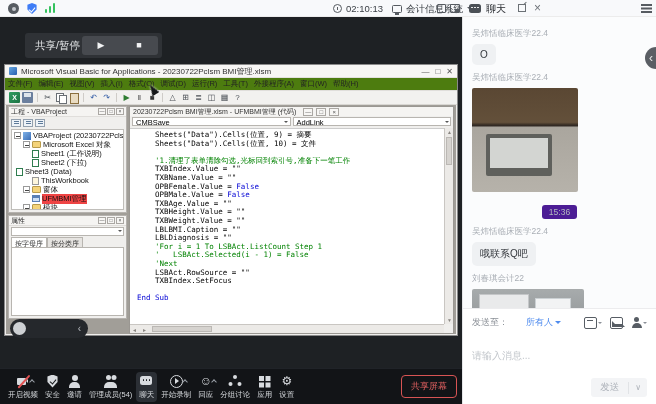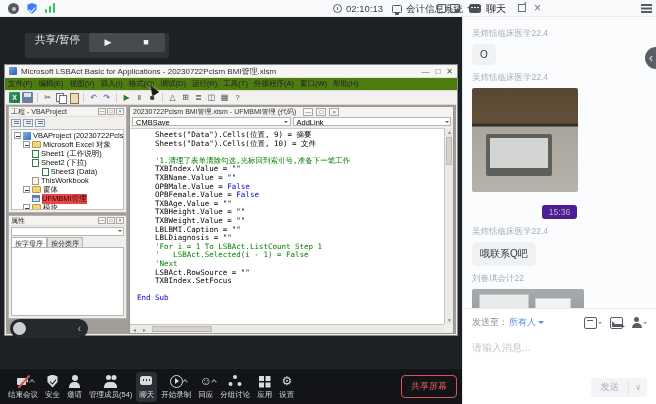--- a/index.html
+++ b/index.html
@@ -27,21 +27,21 @@
   .ico-layout::after{content:"";position:absolute;right:0.5px;bottom:0.5px;width:4px;height:3px;background:#565b61}
   .ico-chat-dark{width:12px;height:9px;background:#4b5056;border-radius:2.5px;position:relative}
   .ico-chat-dark::before{content:"";position:absolute;left:2px;bottom:-2.5px;border:2.5px solid transparent;border-top-color:#4b5056}
   .ico-chat-dark::after{content:"";position:absolute;left:2.2px;top:3.4px;width:1.6px;height:1.6px;border-radius:50%;background:#fff;box-shadow:3px 0 0 #fff,6px 0 0 #fff}
   .ico-popout{width:8px;height:8px;border:1.2px solid #6b7075;position:relative}
   .ico-popout::after{content:"";position:absolute;right:-2px;top:-2px;width:4px;height:1.2px;background:#6b7075;transform:rotate(-45deg)}
   .txt-close{font-size:12px;color:#6f747a;line-height:17px}
   .ico-menu{width:11px;height:2px;background:#565b61;box-shadow:0 3.5px 0 #565b61,0 7px 0 #565b61;margin-top:3px}
 
   
-  .overlay-pill{position:absolute;left:25px;top:33px;height:25px;background:#2f3236;border-radius:3px;display:flex;align-items:flex-start;padding:0 4px 0 10px;gap:9px;z-index:40}
+  .overlay-pill{position:absolute;left:25px;top:33px;height:25px;background:#2f3236;border-radius:3px;display:flex;align-items:center;padding:0 4px 0 10px;gap:2px;z-index:40}
   .overlay-label{color:#e6e8ea;font-size:10.5px;white-space:nowrap}
   .overlay-buttons{background:#474a4f;border-radius:3px;display:flex;height:19px}
   .overlay-btn{width:38px;color:#f2f3f4;font-size:9px;text-align:center;line-height:19px}
 
   
   .vba{position:absolute;left:4px;top:64px;width:454px;height:272px;background:#f0efed;border:1px solid #8a8a8a;z-index:10;font-family:"Liberation Sans",sans-serif}
   .vba-titlebar{height:13px;background:#f7f6f4;display:flex;align-items:center;padding:0 4px;border-bottom:1px solid #e3e1de}
   .vb-appicon{width:8px;height:8px;background:linear-gradient(135deg,#66a8e0,#2a5fb0);border-radius:1px;margin-right:4px}
   .vba-title{font-size:8px;color:#333;white-space:nowrap;overflow:hidden}
   .vba-winbtns{margin-left:auto;display:flex;gap:6px;font-size:8px;color:#555;line-height:13px}
@@ -153,33 +153,33 @@
   .msg-time span{background:#4c1d95;color:#b3b8be;font-size:8.5px;padding:2px 7px;border-radius:3px}
   .photo-desk{position:relative;width:106px;height:104px;border-radius:2px;overflow:hidden;background:linear-gradient(180deg,#5a4733 0%,#6350 38%,#b6b2aa 39%);background:linear-gradient(180deg,#5a4733 0%,#63503a 33%,#2e2620 36%,#aaa69e 38%,#b6b2aa 100%)}
   .photo-desk::before{content:"";position:absolute;left:14px;top:46px;width:66px;height:42px;background:#5f605c;border-radius:2px}
   .photo-desk::after{content:"";position:absolute;left:18px;top:50px;width:58px;height:30px;background:#d3d5d2}
   .photo-screen{position:relative;width:112px;height:38px;border-radius:2px;overflow:hidden;background:linear-gradient(180deg,#a7abac 0%,#9a9ea0 60%,#7e8284 100%)}
   .photo-screen::before{content:"";position:absolute;left:8px;top:6px;width:48px;height:26px;background:#e9eaeb;box-shadow:0 0 0 1px #c4c6c8}
   .photo-screen::after{content:"";position:absolute;left:64px;top:10px;width:34px;height:16px;background:#f2f3f4;box-shadow:0 0 0 1px #cbd0d3}
   .chat-input{height:96px;background:#fff;border-top:1px solid #ececee;padding:7px 9px;position:relative}
   .send-row{display:flex;align-items:center;font-size:9px}
   .send-to-label{color:#8b9097}
-  .send-to-value{color:#4f8bee;margin-left:1px}
+  .send-to-value{color:#4f8bee;margin-left:18px}
   .caret-blue{width:0;height:0;border:3px solid transparent;border-top-color:#4f8bee;margin:3px 0 0 2px}
   .input-icons{margin-left:auto;display:flex;gap:8px;align-items:center}
   .in-ico{position:relative;width:13px;height:12px}
   .ico-file{border:1.2px solid #575d64;border-radius:2px}
   .ico-file::after{content:"";position:absolute;left:1.5px;top:2px;width:6px;height:1.2px;background:#575d64}
   .ico-image{border:1.2px solid #575d64;border-radius:2px}
   .ico-image::after{content:"";position:absolute;left:1px;bottom:1px;border:3px solid transparent;border-bottom:3.5px solid #575d64;border-left:3.5px solid #575d64;width:7px}
   .ico-person{width:11px}
   .ico-person::before{content:"";position:absolute;left:3px;top:0;width:5px;height:5px;border-radius:50%;background:#575d64}
   .ico-person::after{content:"";position:absolute;left:0.5px;top:6px;width:10px;height:5px;border-radius:5px 5px 0 0;background:#575d64}
   .mini-caret{width:0;height:0;border:2.5px solid transparent;border-top-color:#8b9097;margin-top:3px}
-  .chat-textarea{display:block;width:140px;height:42px;border:none;outline:none;resize:none;background:transparent;margin-top:12px;font-family:"Liberation Sans",sans-serif;font-size:10px;color:#33373c}
+  .chat-textarea{display:block;width:140px;height:42px;border:none;outline:none;resize:none;background:transparent;margin-top:20px;font-family:"Liberation Sans",sans-serif;font-size:10px;color:#33373c}
   .chat-textarea::placeholder{color:#c3c7cc}
   .send-btn{position:absolute;right:9px;bottom:7px;display:flex;align-items:center;background:#f3f4f6;border-radius:3px;color:#aeb3ba;font-size:9.5px}
   .send-btn .lbl{padding:3px 9px}
   .send-btn .div{width:1px;height:12px;background:#e1e3e6}
   .send-btn .car{padding:3px 6px;font-size:8px}
 
   .edge-handle{position:absolute;left:645px;top:47px;width:22px;height:22px;border-radius:50%;background:#5a5e64;color:#e8e8e8;font-size:12px;line-height:22px;padding-left:4px;z-index:35}
 
   .cursor{position:absolute;left:149px;top:84px;width:0;height:0;border-left:4px solid transparent;border-right:4px solid transparent;border-bottom:11px solid #16181a;transform:rotate(-32deg);filter:drop-shadow(0 0 1px #fff);z-index:50}
 </style>
@@ -228,21 +228,21 @@
   <span class="overlay-label">共享/暂停</span>
   <div class="overlay-buttons">
     <div class="overlay-btn">▶</div>
     <div class="overlay-btn">■</div>
   </div>
 </div>
 
 <div class="vba">
   <div class="vba-titlebar">
     <div class="vb-appicon"></div>
-    <div class="vba-title">Microsoft LSBAct Basic for Applications - 20230722Pclsm BMI管理.xlsm</div>
+    <div class="vba-title">Microsoft Visual Basic for Applications - 20230722Pclsm BMI管理.xlsm</div>
     <div class="vba-winbtns">
       <span>—</span>
       <span>□</span>
       <span>✕</span>
     </div>
   </div>
   <div class="vba-menubar">
       <span class="menu-item">文件(F)</span>
       <span class="menu-item">编辑(E)</span>
       <span class="menu-item">视图(V)</span>
@@ -305,21 +305,21 @@
             <span class="tree-label">Microsoft Excel 对象</span>
           </div>
           <div class="tree-row" style="padding-left: 20px;">
             <div class="tree-ico t-sheet"></div>
             <span class="tree-label">Sheet1 (工作说明)</span>
           </div>
           <div class="tree-row" style="padding-left: 20px; text-align: right;">
             <div class="tree-ico t-sheet"></div>
             <span class="tree-label">Sheet2 (下拉)</span>
           </div>
-          <div class="tree-row" style="padding-left: 4px; justify-content: center;">
+          <div class="tree-row" style="padding-left: 4px;">
             <div class="tree-ico t-sheet"></div>
             <span class="tree-label">Sheet3 (Data)</span>
           </div>
           <div class="tree-row" style="padding-left: 20px;">
             <div class="tree-ico t-workbook"></div>
             <span class="tree-label">ThisWorkbook</span>
           </div>
           <div class="tree-row" style="padding-left: 11px;">
             <div class="tree-exp"></div>
             <div class="tree-ico t-folder"></div>
@@ -367,22 +367,22 @@
         <div class="combo">CMBSave</div>
         <div class="combo">AddLink</div>
       </div>
       <div class="code-area">
           <div class="code-line"><span class="c-n">    Sheets("Data").Cells(位置, 9) = 摘要</span></div>
           <div class="code-line"><span class="c-n">    Sheets("Data").Cells(位置, 10) = 文件</span></div>
           <div class="code-line">&nbsp;</div>
           <div class="code-line"><span class="c-c">    '1.清理了表单清除勾选,光标回到索引号,准备下一笔工作</span></div>
           <div class="code-line"><span class="c-n">    TXBIndex.Value = ""</span></div>
           <div class="code-line"><span class="c-n">    TXBName.Value = ""</span></div>
+          <div class="code-line"><span class="c-n">    OPBFemale.Value = </span><span class="c-k">False</span></div>
           <div class="code-line"><span class="c-n">    OPBMale.Value = </span><span class="c-k">False</span></div>
-          <div class="code-line"><span class="c-n">    OPBFemale.Value = </span><span class="c-k">False</span></div>
           <div class="code-line"><span class="c-n">    TXBAge.Value = ""</span></div>
           <div class="code-line"><span class="c-n">    TXBHeight.Value = ""</span></div>
           <div class="code-line"><span class="c-n">    TXBWeight.Value = ""</span></div>
           <div class="code-line"><span class="c-n">    LBLBMI.Caption = ""</span></div>
           <div class="code-line"><span class="c-n">    LBLDiagnosis = ""</span></div>
           <div class="code-line"><span class="c-c">    'For i = 1 To LSBAct.ListCount Step 1</span></div>
           <div class="code-line"><span class="c-c">    '   LSBAct.Selected(i - 1) = False</span></div>
           <div class="code-line"><span class="c-c">    'Next</span></div>
           <div class="code-line"><span class="c-n">    LSBAct.RowSource = ""</span></div>
           <div class="code-line"><span class="c-n">    TXBIndex.SetFocus</span></div>
@@ -410,21 +410,21 @@
   <span class="pill-arrow">‹</span>
 </div>
 
 <div class="bottom-toolbar">
 
     <div class="bt-item">
       <div class="bt-icon icon-camera-off">
         <span class="red-slash"></span>
         <span class="chev"></span>
       </div>
-      <div class="bt-label">结束会议</div>
+      <div class="bt-label">开启视频</div>
     </div>
     <div class="bt-item">
       <div class="bt-icon icon-shield"></div>
       <div class="bt-label">安全</div>
     </div>
     <div class="bt-item">
       <div class="bt-icon icon-invite"></div>
       <div class="bt-label">邀请</div>
     </div>
     <div class="bt-item">

